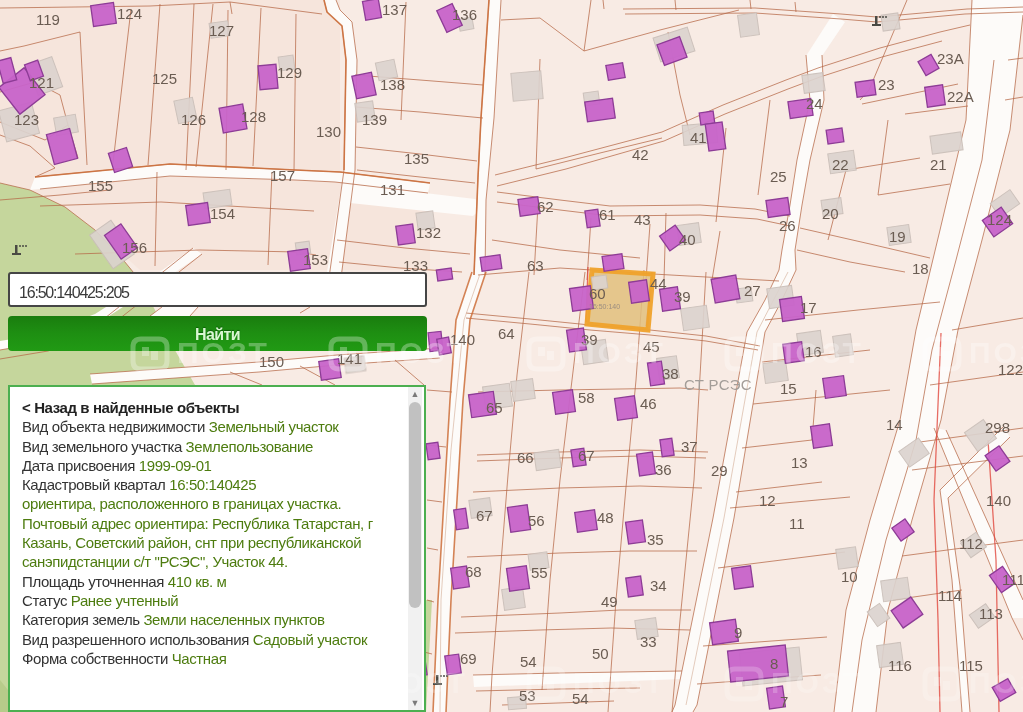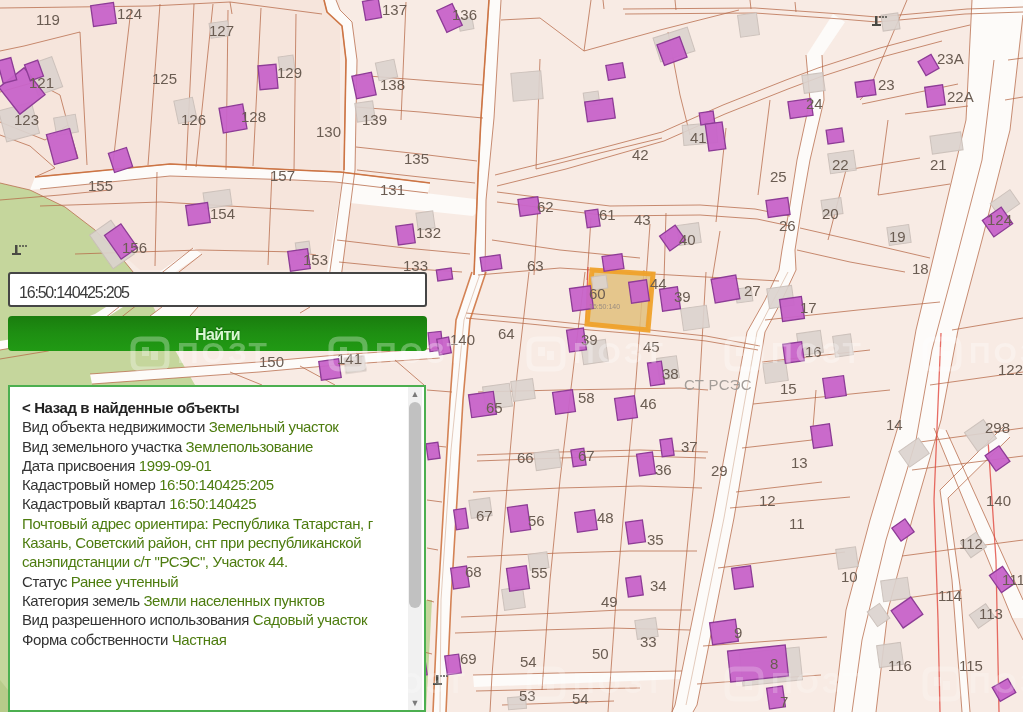--- a/index.html
+++ b/index.html
@@ -300,25 +300,26 @@
 <div id="searchbox">
       <span>16:50:140425:205</span>
     </div>
 <div id="findbtn"><span>Найти</span></div>
 <div id="panel">
 <div class="inner">
         <div class="row"><span class="back">&lt; Назад в найденные объекты</span></div>
         <div class="row"><span class="lbl">Вид объекта недвижимости</span> <span class="val">Земельный участок</span></div>
         <div class="row"><span class="lbl">Вид земельного участка</span> <span class="val">Землепользование</span></div>
         <div class="row"><span class="lbl">Дата присвоения</span> <span class="val">1999-09-01</span></div>
-        <div class="row"><span class="lbl">Кадастровый номер</span> <span class="val">16:50:140425:205</span></div>
         <div class="row"><span class="lbl">Кадастровый квартал</span> <span class="val">16:50:140425</span></div>
+        <div class="row"><span class="val">ориентира, расположенного в границах участка.</span></div>
         <div class="row"><span class="val">Почтовый адрес ориентира: Республика Татарстан, г</span></div>
         <div class="row"><span class="val">Казань, Советский район, снт при республиканской</span></div>
         <div class="row"><span class="val">санэпидстанции с/т "РСЭС", Участок 44.</span></div>
+        <div class="row"><span class="lbl">Площадь уточненная</span> <span class="val">410 кв. м</span></div>
         <div class="row"><span class="lbl">Статус</span> <span class="val">Ранее учтенный</span></div>
         <div class="row"><span class="lbl">Категория земель</span> <span class="val">Земли населенных пунктов</span></div>
         <div class="row"><span class="lbl">Вид разрешенного использования</span> <span class="val">Садовый участок</span></div>
         <div class="row"><span class="lbl">Форма собственности</span> <span class="val">Частная</span></div>
       </div>
 <div id="sbar">
         <div class="up">▲</div>
         <div class="thumb"></div>
         <div class="dn">▼</div>
       </div>

